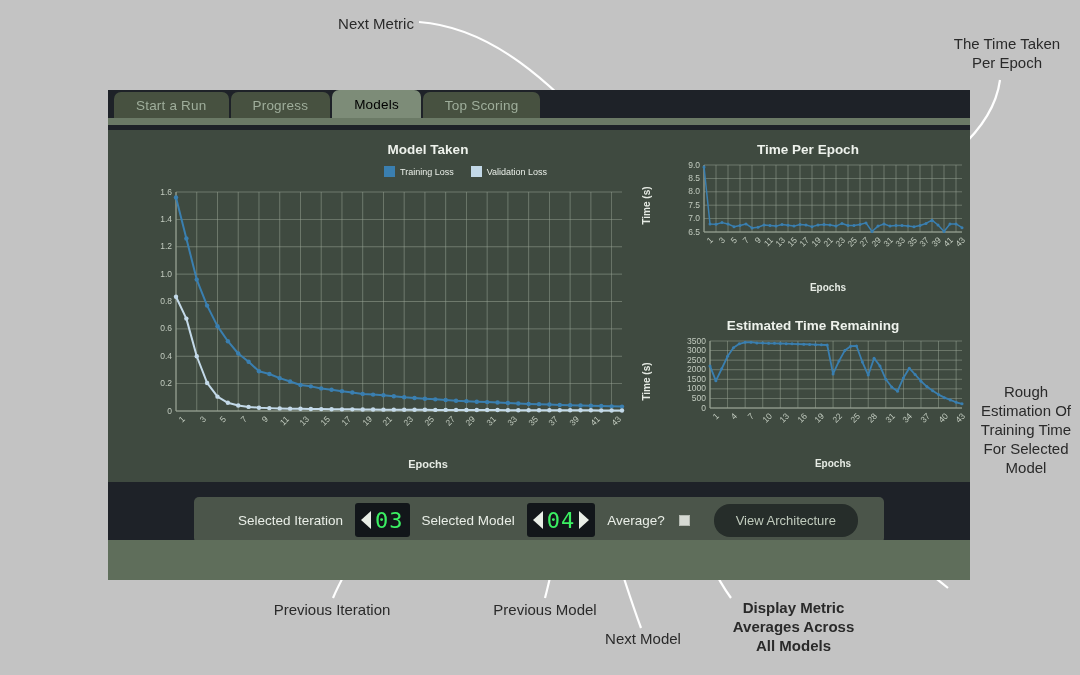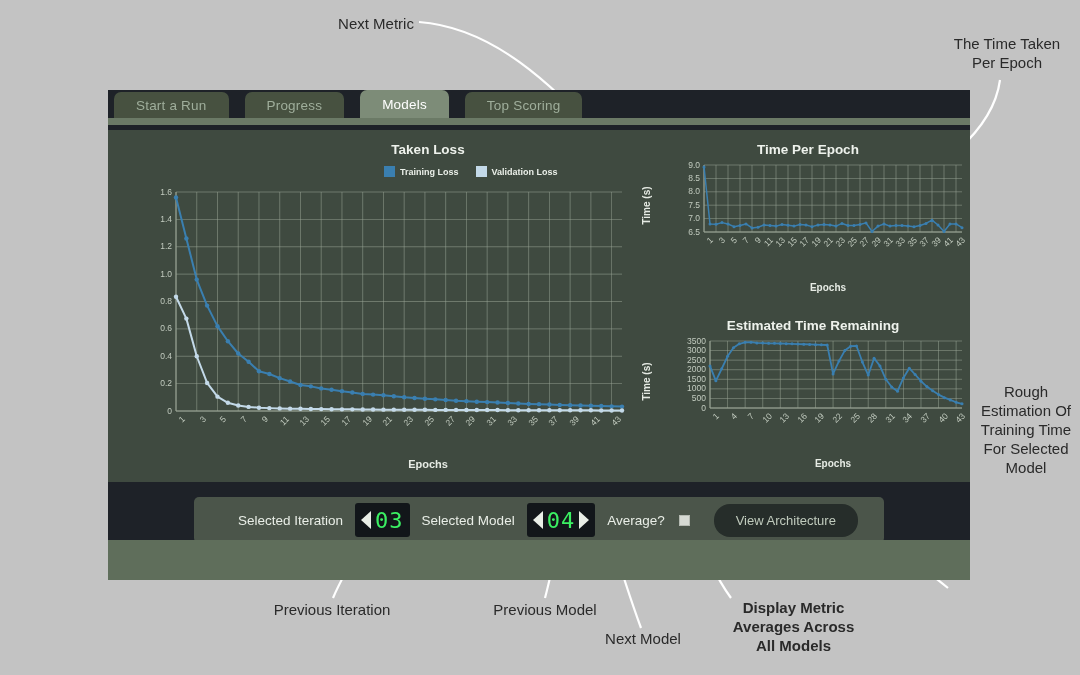--- a/index.html
+++ b/index.html
@@ -33,31 +33,31 @@
   
   #tabbar {
     position: relative; height: 28px; width: 100%;
     background: #1e2228;
     display: flex; align-items: flex-end;
     padding-left: 6px;
   }
   .tab {
     height: 26px;
     padding: 0 22px;
-    margin-right: 16px;
+    margin-right: 2px;
     border-radius: 7px 7px 0 0;
     background: #475140;
     color: #9fae9b;
     font-size: 13.5px;
     display: flex; align-items: center; justify-content: center;
     letter-spacing: .2px;
   }
   .tab.active {
     background: #7d8c78;
-    color: #ffffff;
+    color: #000000;
     height: 28px;
   }
   #tabline { height: 7px; background: #6b7a66; width: 100%; }
   #tabgap  { height: 5px; background: #1e2228; width: 100%; }
 
   
   #charts {
     position: relative;
     height: 352px; width: 100%;
     background: #3f4a40;
@@ -86,21 +86,21 @@
     font-size: 8.5px;
     white-space: nowrap;
   }
   .ytick { text-align: right; }
   .xtick { transform: rotate(-45deg); transform-origin: right top; text-align: right; }
 
   
   #legend {
     position: absolute;
     display: flex; align-items: center; gap: 7px;
-    font-size: 9px; color: #eaefe8; font-weight: bold;
+    font-size: 9px; color: #eaefe8; font-weight: normal;
   }
   #legend .sw { width: 11px; height: 11px; display: inline-block; }
   #legend .grp { display: flex; align-items: center; gap: 5px; margin-right: 10px; }
 
   
   #ctrlbar {
     position: relative;
     height: 58px; width: 100%;
     background: #1e2228;
   }
@@ -203,21 +203,21 @@
         </div>
       <div class="tab">
           <span>Top Scoring</span>
         </div>
     </div>
     <div id="tabline"></div>
     <div id="tabgap"></div>
 
     <div id="charts">
 
-      <div class="ctitle" style="left:190px; top:12px; width:260px;">Taken Loss</div>
+      <div class="ctitle" style="left:190px; top:12px; width:260px;">Model Taken</div>
       <div id="legend" style="left:276px; top:36px;">
         <span class="grp">
           <span class="sw" style="background:#3a7fb0"></span>
           <span>Training Loss</span>
         </span>
         <span class="grp">
           <span class="sw" style="background:#c3d9e8"></span>
           <span>Validation Loss</span>
         </span>
       </div>

